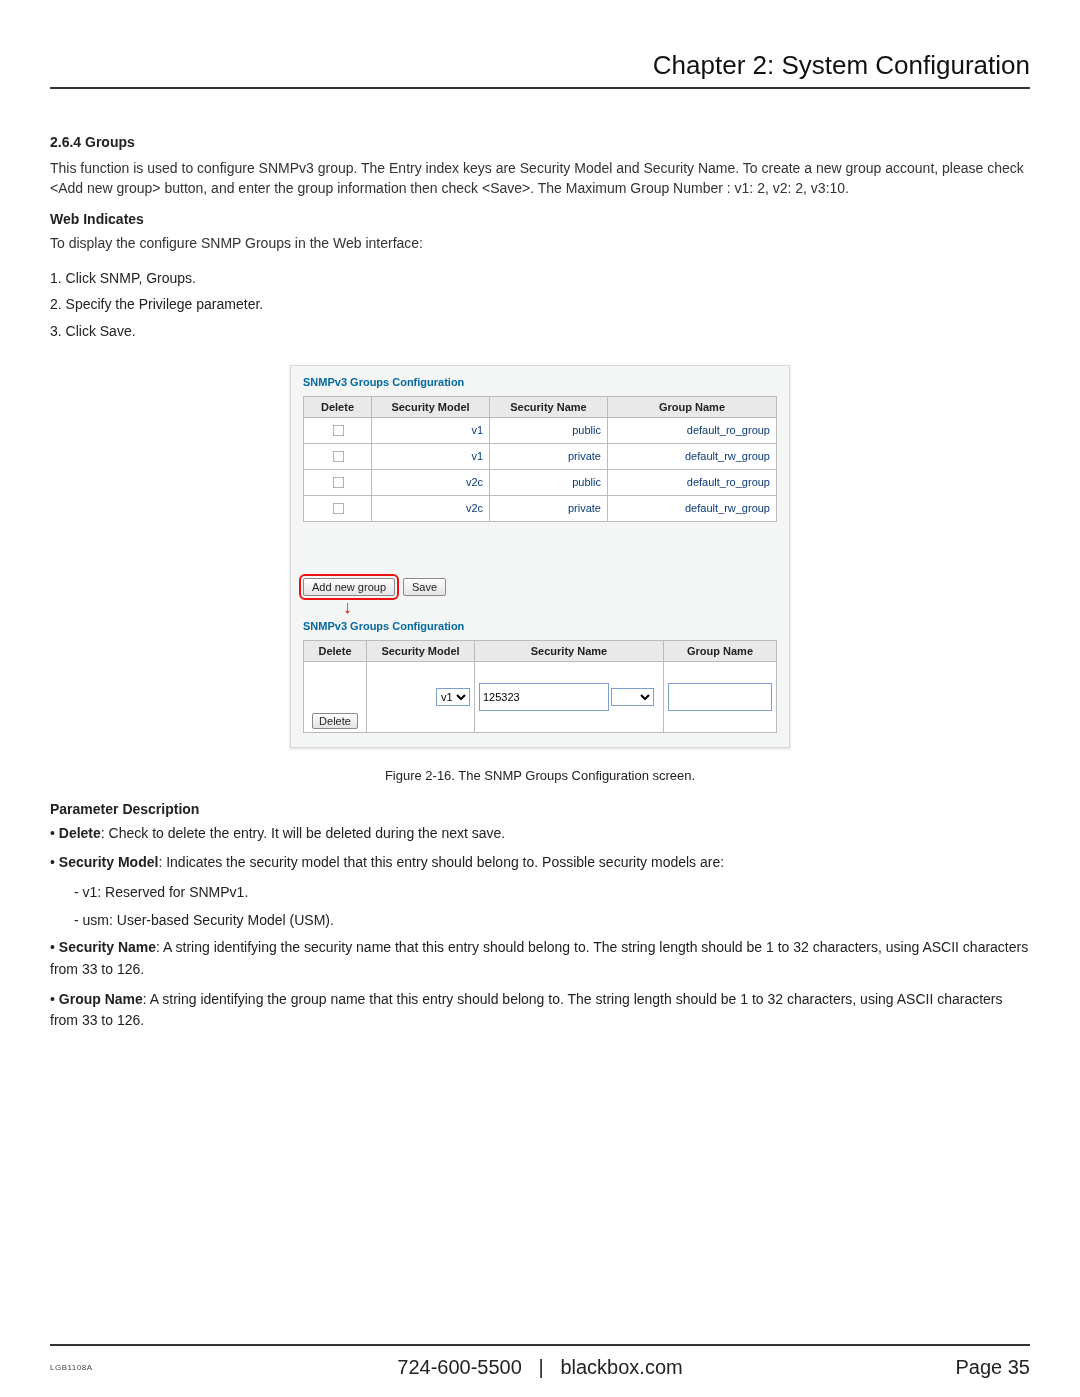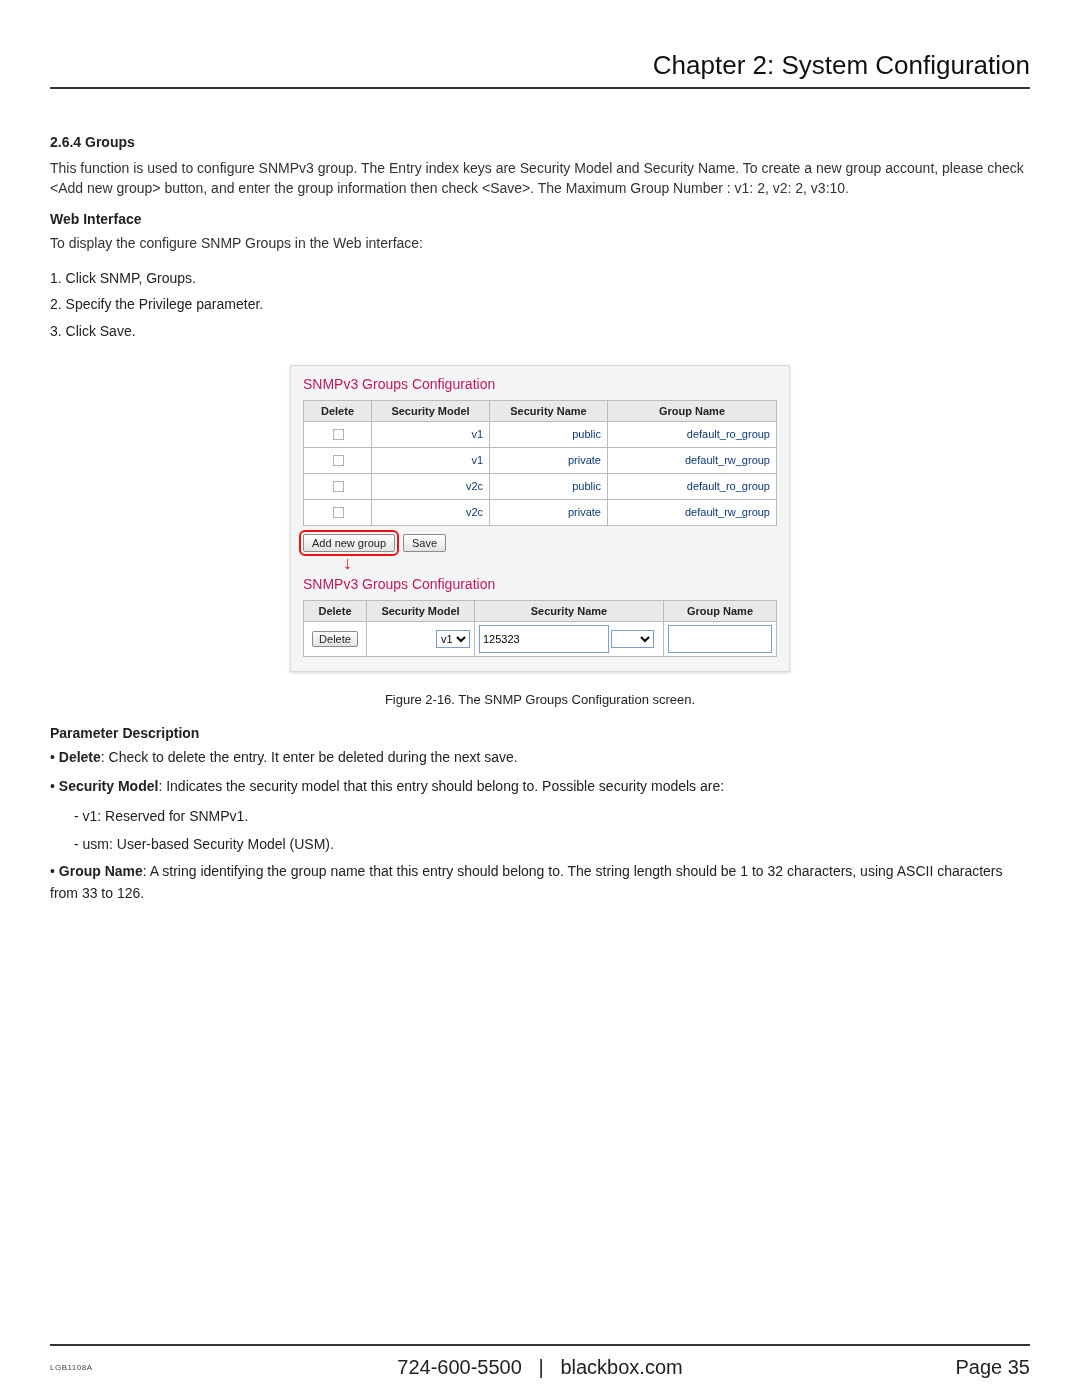--- a/index.html
+++ b/index.html
@@ -5,28 +5,28 @@
 html,body{margin:0;padding:0;background:#fff;font-family:"Segoe UI",Arial,sans-serif;color:#222;}
 .page{width:1080px;height:1397px;margin:0 auto;box-sizing:border-box;padding:50px 50px 0 50px;position:relative;}
 .chapter-title{text-align:right;font-size:26px;color:#111;margin:0 0 6px 0;font-weight:400;}
 .rule{border-bottom:2px solid #333;margin-bottom:45px;}
 h3.section{font-size:14px;font-weight:bold;margin:0 0 8px 0;}
 p.body{font-size:14px;line-height:1.45;margin:0 0 12px 0;color:#333;}
 .sub-h{font-size:14px;font-weight:bold;margin:8px 0 6px 0;}
 .steps{font-size:14px;line-height:1.9;margin:0 0 20px 0;}
 .figure-wrap{display:flex;justify-content:center;margin:10px 0 20px 0;}
 .panel{width:500px;background:#f4f5f5;border:1px solid #d9d9d9;box-shadow:0 1px 3px rgba(0,0,0,0.15);padding:10px 12px 14px 12px;box-sizing:border-box;}
-.panel-title{font-family:Arial,sans-serif;font-weight:normal;font-size:14px;color:#be185d;margin:0 0 8px 0;}
+.panel-title{font-family:Arial,sans-serif;font-weight:bold;font-size:11px;color:#0369a1;margin:0 0 8px 0;}
 table.snmp{width:100%;border-collapse:collapse;font-family:Tahoma,Arial,sans-serif;font-size:11px;}
 table.snmp th{background:#e9e9e9;border:1px solid #bbb;padding:4px 6px;text-align:center;font-weight:bold;}
 table.snmp td{border:1px solid #bbb;padding:3px 6px;background:#fff;text-align:right;color:#0a3a7a;}
 table.snmp td.chk{text-align:center;}
 input.ck{transform:scale(0.9);}
 .btn-row{margin-top:8px;display:flex;gap:8px;align-items:center;}
-.btn{font-family:Tahoma,Arial,sans-serif;font-size:11px;background:linear-gradient(#fefefe,#e4e4e4);border:1px solid #8a8a8a;border-radius:2px;padding:2px 8px;color:#222;}
+.btn{font-family:Tahoma,Arial,sans-serif;font-size:11px;background:linear-gradient(#fefefe,#e4e4e4);border:1px solid #8a8a8a;border-radius:2px;padding:2px 8px;color:#222;margin-top:48px;}
 .hl{outline:2px solid #e11;outline-offset:2px;}
 .arrow{display:block;margin:2px 0 0 40px;color:#e11;font-size:18px;line-height:1;}
 table.newrow{width:100%;border-collapse:collapse;font-family:Tahoma,Arial,sans-serif;font-size:11px;}
 table.newrow th{background:#e9e9e9;border:1px solid #bbb;padding:4px 6px;text-align:center;font-weight:bold;}
 table.newrow td{border:1px solid #bbb;padding:3px 4px;background:#fff;}
 .mini-input{font-family:Tahoma,Arial,sans-serif;font-size:11px;border:1px solid #7a9fcf;background:#fff;height:28px;box-sizing:border-box;padding:0 3px;}
 .mini-select{font-family:Tahoma,Arial,sans-serif;font-size:11px;border:1px solid #7a9fcf;background:#fff;height:18px;}
 .caption{text-align:center;font-size:13px;margin:12px 0 18px 0;color:#222;}
 .params{font-size:14px;line-height:1.55;}
 .params .b{font-weight:bold;}
@@ -40,21 +40,21 @@
 </head>
 <body>
 
 <div class="page">
   <div class="chapter-title">Chapter 2: System Configuration</div>
   <div class="rule"></div>
 
   <h3 class="section">2.6.4 Groups</h3>
   <p class="body">This function is used to configure SNMPv3 group. The Entry index keys are Security Model and Security Name. To create a new group account, please check &lt;Add new group&gt; button, and enter the group information then check &lt;Save&gt;. The Maximum Group Number : v1: 2, v2: 2, v3:10.</p>
 
-  <div class="sub-h">Web Interface</div>
+  <div class="sub-h">Web Indicates</div>
   <p class="body">To display the configure SNMP Groups in the Web interface:</p>
   <div class="steps">
     <div>1. Click SNMP, Groups.</div>
     <div>2. Specify the Privilege parameter.</div>
     <div>3. Click Save.</div>
   </div>
 
   <div class="figure-wrap">
     <div class="panel">
       <div class="panel-title">SNMPv3 Groups Configuration</div>
@@ -115,24 +115,25 @@
         </tr>
       </tbody>
         </table>
     </div>
   </div>
 
   <div class="caption">Figure 2-16. The SNMP Groups Configuration screen.</div>
 
   <div class="sub-h">Parameter Description</div>
   <div class="params">
-    <p class="top">• <span class="b">Delete</span><span>: Check to delete the entry. It enter be deleted during the next save.</span></p>
+    <p class="top">• <span class="b">Delete</span><span>: Check to delete the entry. It will be deleted during the next save.</span></p>
     <p class="top">• <span class="b">Security Model</span><span>: Indicates the security model that this entry should belong to. Possible security models are:</span></p>
     <p class="nest">- v1: Reserved for SNMPv1.</p>
     <p class="nest">- usm: User-based Security Model (USM).</p>
+    <p class="top">• <span class="b">Security Name</span><span>: A string identifying the security name that this entry should belong to. The string length should be 1 to 32 characters, using ASCII characters from 33 to 126.</span></p>
     <p class="top">• <span class="b">Group Name</span><span>: A string identifying the group name that this entry should belong to. The string length should be 1 to 32 characters, using ASCII characters from 33 to 126.</span></p>
   </div>
 
   <div class="footer">
     <span class="model">LGB1108A</span>
     <span class="mid">
       <span>724-600-5500</span>
       &nbsp;&nbsp;<span>|</span>&nbsp;&nbsp;
       <span>blackbox.com</span>
     </span>

